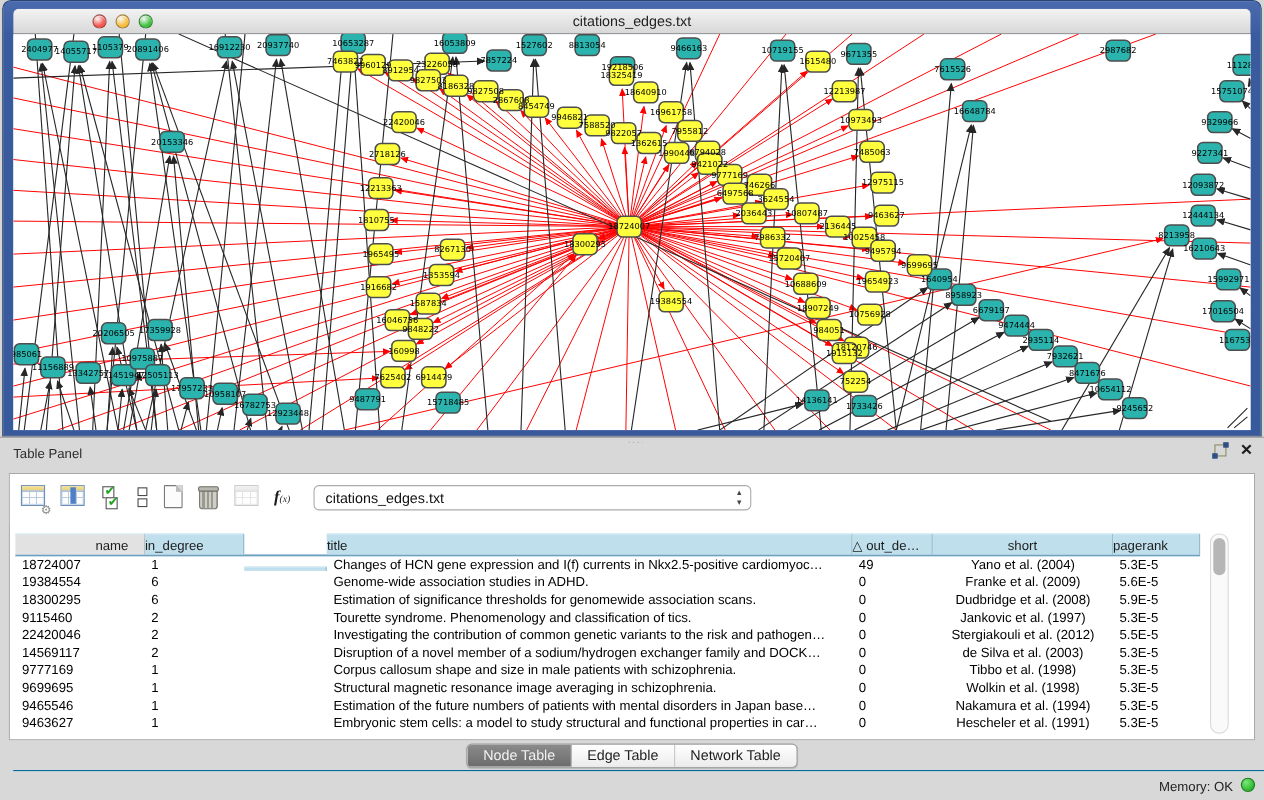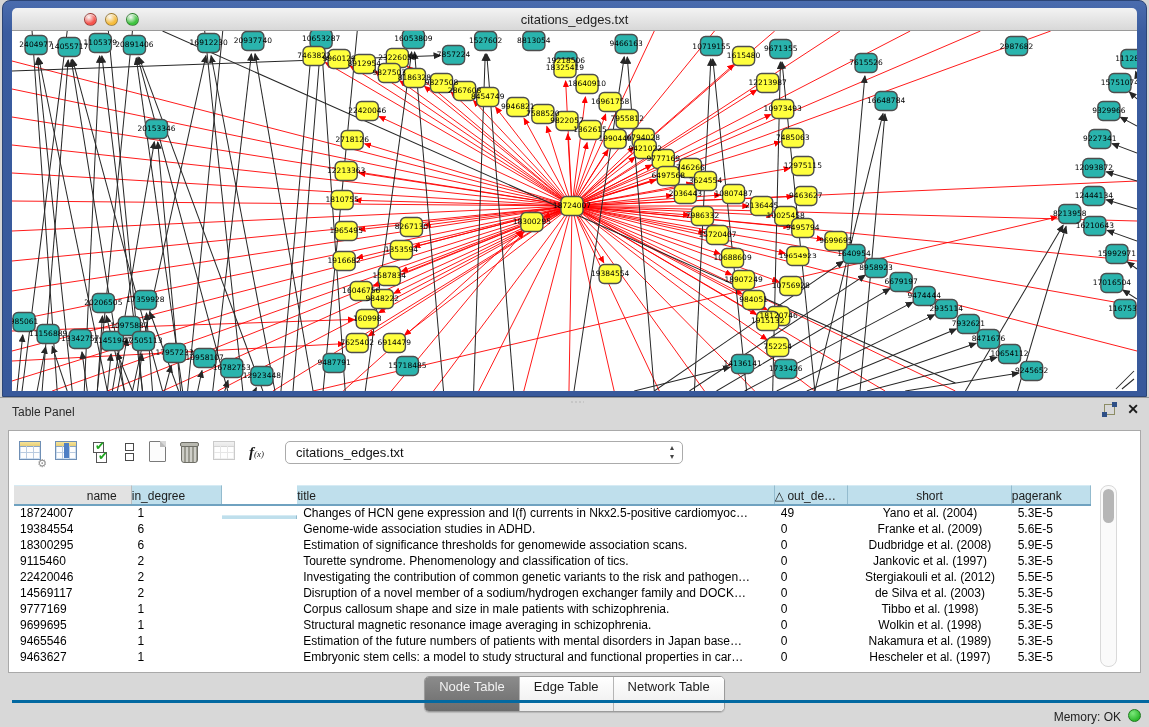--- a/index.html
+++ b/index.html
@@ -80,26 +80,26 @@
   .c0{width:120px;} .c1{width:92px;} .c2{width:77px;margin-top:30px;} .c3{width:488px;}
   .c4{width:75px;} .c5{width:167px; text-align:center; padding-left:0;} .c6{width:81px;}
   .vscroll { position:absolute; right:23px; top:54px; width:17px; height:182px;
     background:#fafafa; border:1px solid #d9d9d9; border-radius:8px; }
   .vthumb { position:absolute; left:2px; top:3px; width:11px; height:34px; background:#b6b6b6;
     border-radius:6px; }
   
   .tabs { position:absolute; left:0; right:0; top:278px; height:22px; text-align:center; }
   .seg { display:inline-flex; border:1px solid #9b9b9b; border-radius:5px; overflow:hidden;
     background:#fff; box-shadow:0 1px 1px rgba(0,0,0,.15); }
-  .seg-btn { font-size:13px; padding:2px 14px 17px 14px; color:#1d1d1d;
+  .seg-btn { font-size:13px; padding:2px 14px 3px 14px; color:#1d1d1d;
     background:linear-gradient(180deg,#ffffff,#ececec); border-right:1px solid #b5b5b5; }
   .seg-btn:last-child { border-right:none; }
   .seg-btn.active { background:linear-gradient(180deg,#8b8b8b,#6c6c6c); color:#f2f2f2; }
   
-  .statusbar { position:absolute; left:0; right:0; bottom:0; height:27px; border-top:3px solid #0369a1;margin-left:12px; }
+  .statusbar { position:absolute; left:0; right:0; bottom:0; height:27px; border-top:1px solid #0369a1;margin-left:12px; }
   .mem { position:absolute; right:28px; top:7px; font-size:12px; color:#222; }
   .memdot { position:absolute; right:8px; top:6px; width:13px; height:13px; border-radius:50%;
     background:radial-gradient(circle at 35% 30%, #7ce87c, #2db92d 70%); border:1px solid #1d7a1d; }
 </style>
 </head>
 <body>
 
 <div class="gwin">
   <div class="titlebar">
     <div class="lights" id="lights">
@@ -673,30 +673,30 @@
             <div class="td c4">0</div>
             <div class="td c5">Wolkin et al. (1998)</div>
             <div class="td c6">5.3E-5</div>
           </div>
           <div class="tr">
             <div class="td c0">9465546</div>
             <div class="td c1">1</div>
             <div class="td c2">1997</div>
             <div class="td c3">Estimation of the future numbers of patients with mental disorders in Japan base…</div>
             <div class="td c4">0</div>
-            <div class="td c5">Nakamura et al. (1989)</div>
+            <div class="td c5">Nakamura et al. (1994)</div>
             <div class="td c6">5.3E-5</div>
           </div>
           <div class="tr">
             <div class="td c0">9463627</div>
             <div class="td c1">1</div>
             <div class="td c2">1997</div>
             <div class="td c3">Embryonic stem cells: a model to study structural and functional properties in car…</div>
             <div class="td c4">0</div>
-            <div class="td c5">Hescheler et al. (1997)</div>
+            <div class="td c5">Hescheler et al. (1991)</div>
             <div class="td c6">5.3E-5</div>
           </div>
         </div>
     </div>
     <div class="vscroll">
       <div class="vthumb"></div>
     </div>
   </div>
 
   <div class="tabs">

